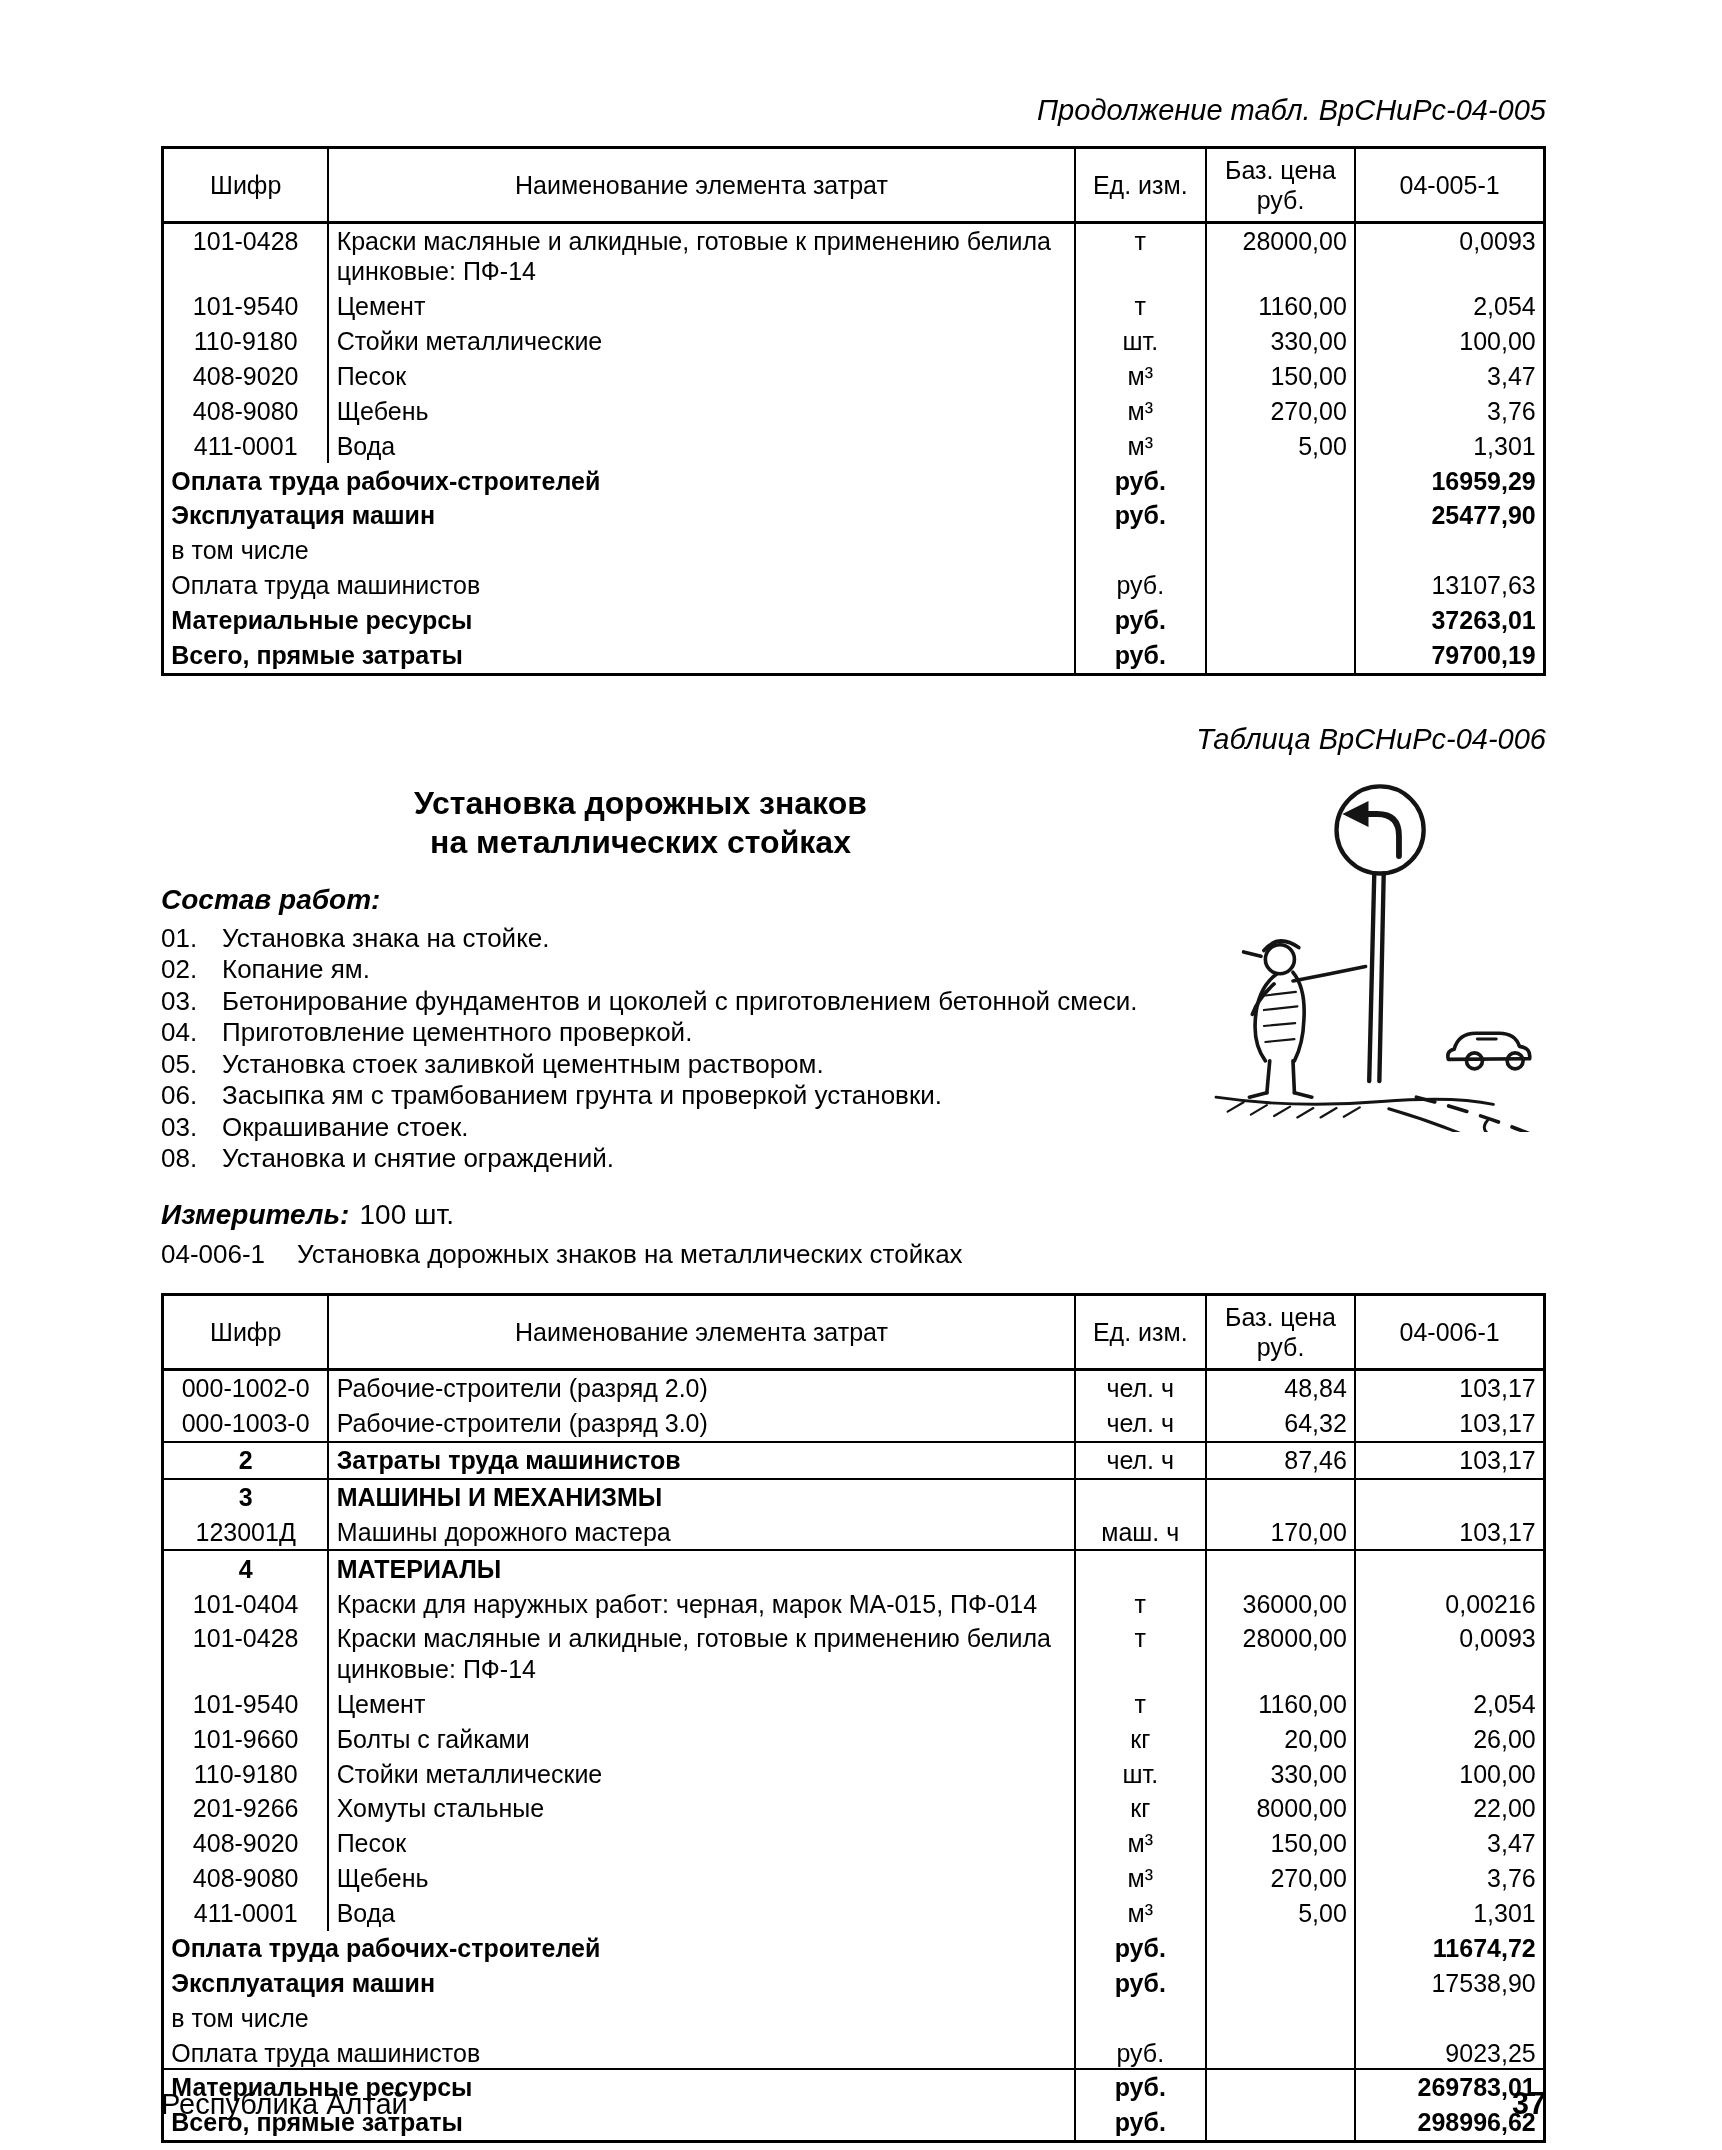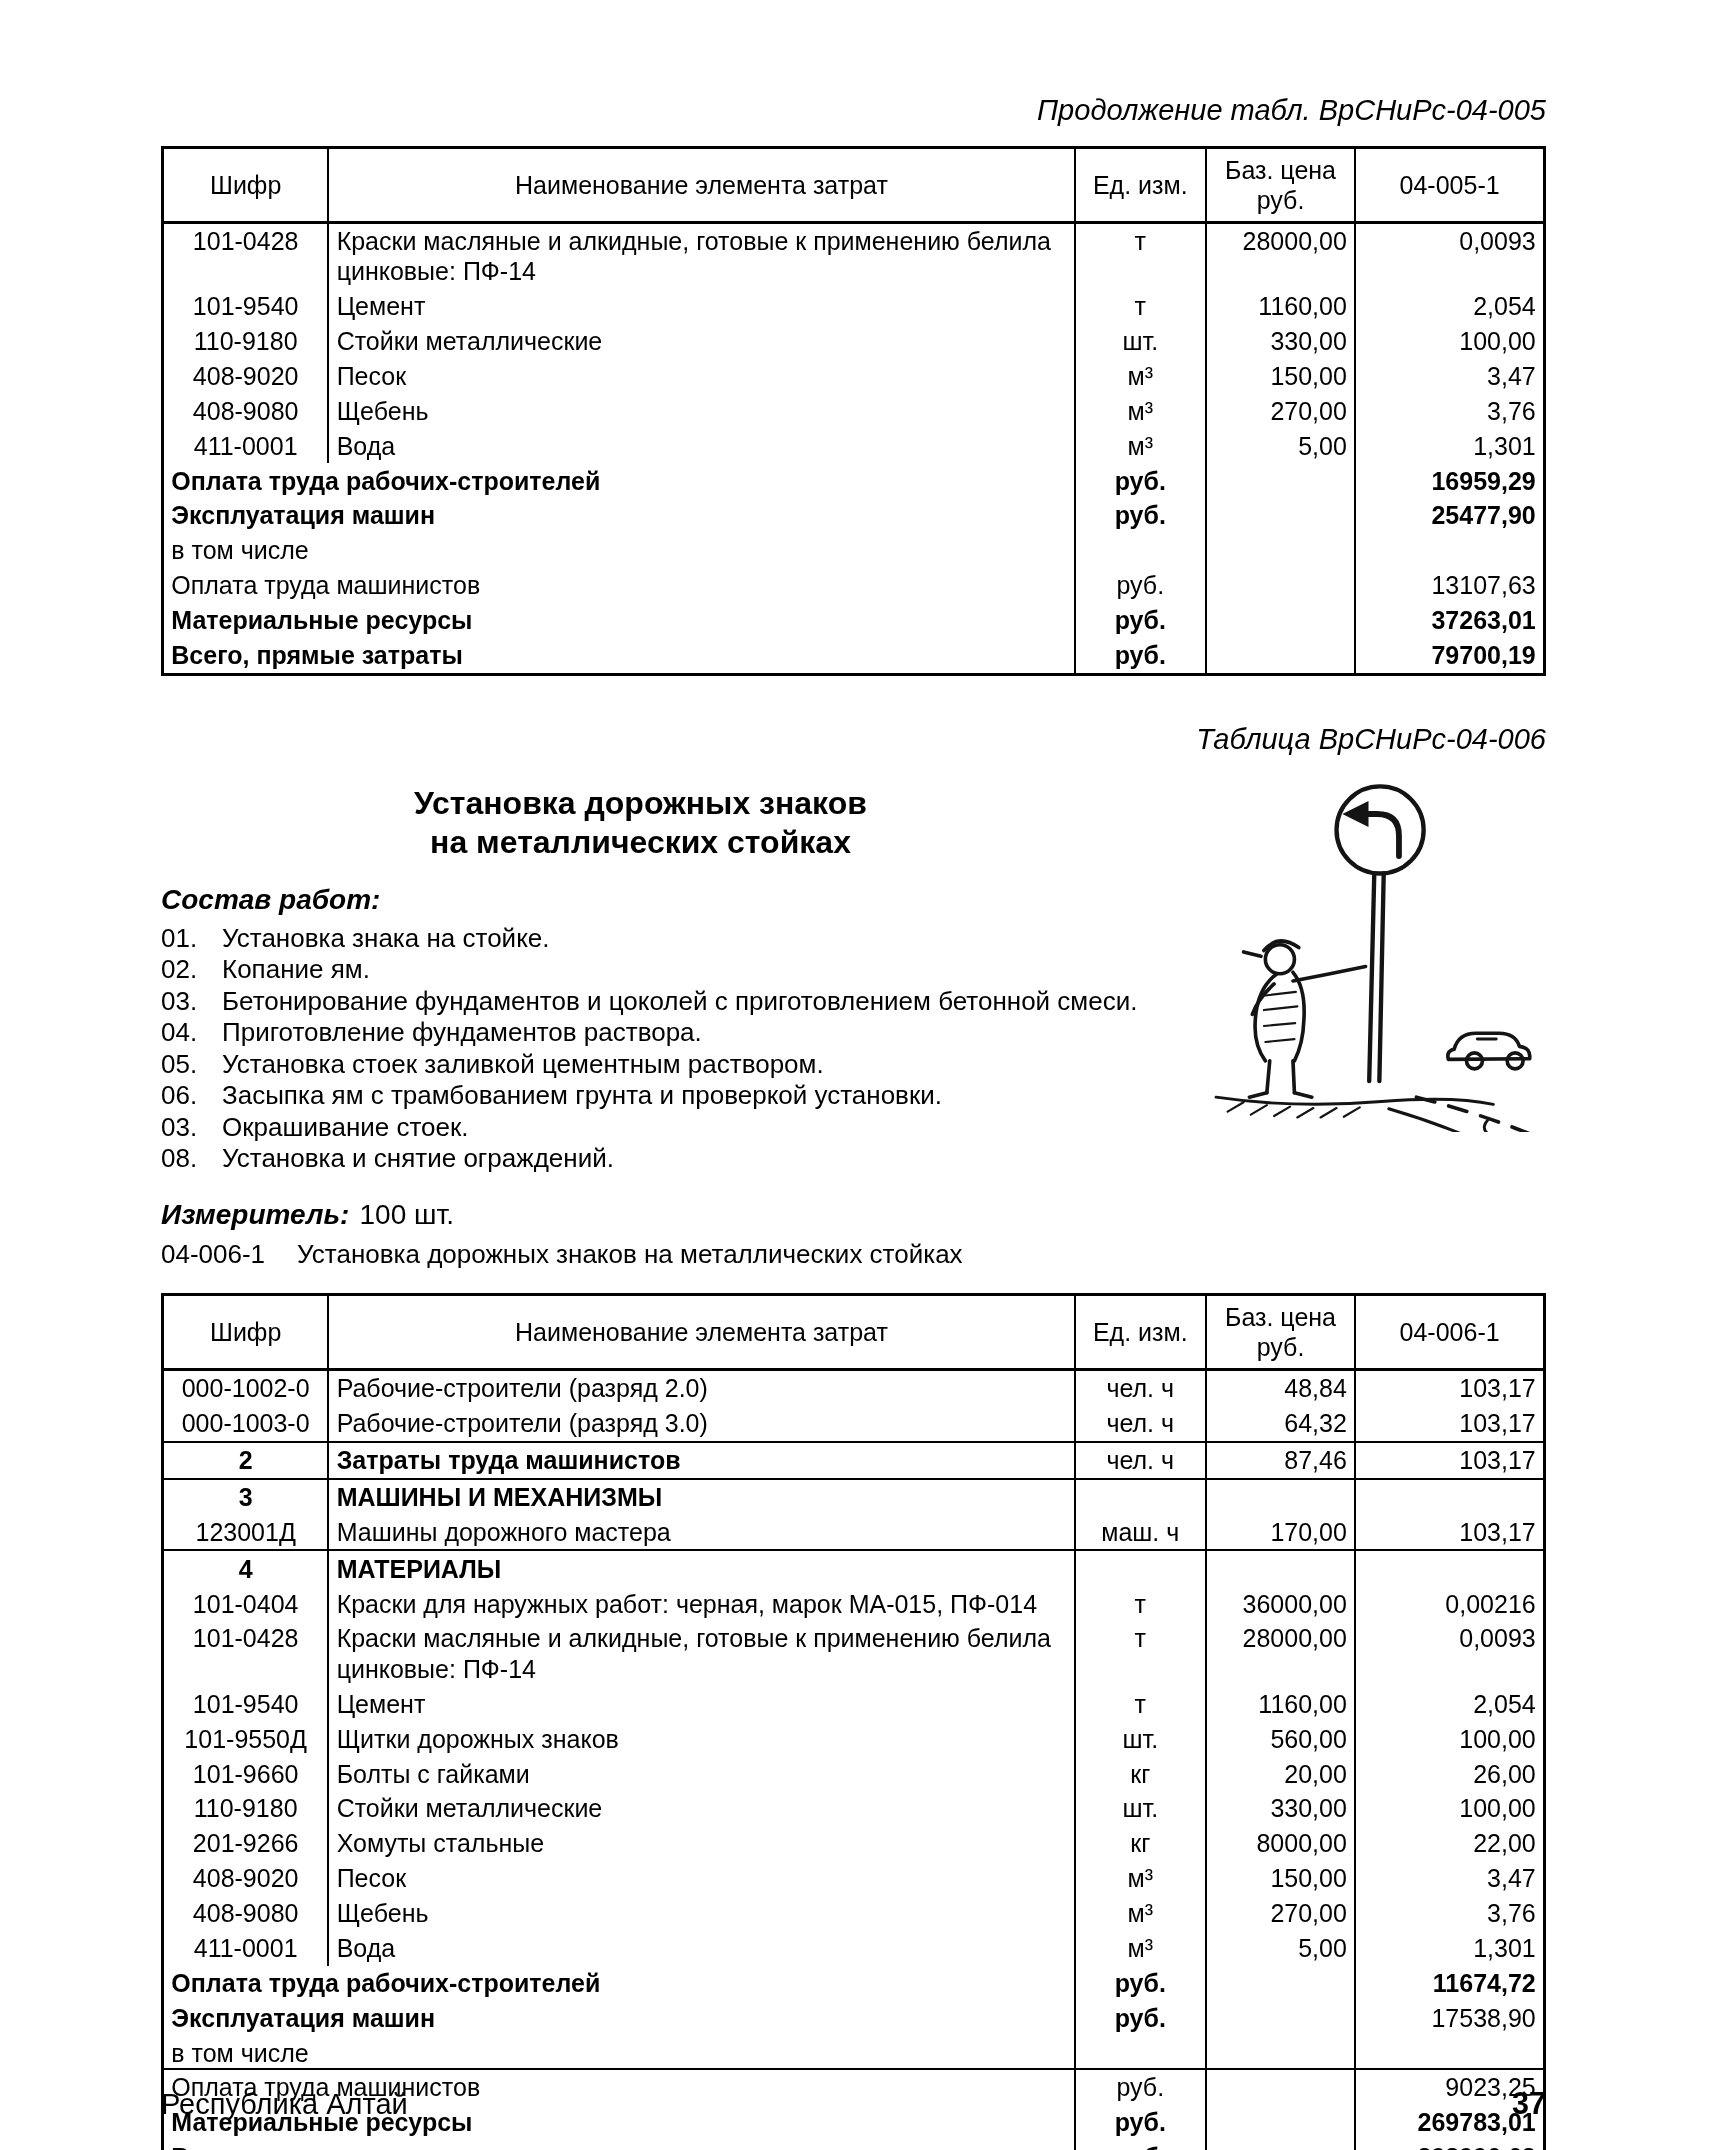--- a/index.html
+++ b/index.html
@@ -245,21 +245,21 @@
       <div class="work-item">
           <span class="num">02.</span>
           <span>Копание ям.</span>
         </div>
       <div class="work-item">
           <span class="num">03.</span>
           <span>Бетонирование фундаментов и цоколей с приготовлением бетонной смеси.</span>
         </div>
       <div class="work-item">
           <span class="num">04.</span>
-          <span>Приготовление фундаментов раствора.</span>
+          <span>Приготовление цементного проверкой.</span>
         </div>
       <div class="work-item">
           <span class="num">05.</span>
           <span>Установка стоек заливкой цементным раствором.</span>
         </div>
       <div class="work-item">
           <span class="num">06.</span>
           <span>Засыпка ям с трамбованием грунта и проверкой установки.</span>
         </div>
       <div class="work-item">
@@ -392,27 +392,20 @@
           <td class="c-qty">0,0093</td>
         </tr>
         <tr>
           <td class="c-code">101-9540</td>
           <td class="c-name">Цемент</td>
           <td class="c-unit">т</td>
           <td class="c-price">1160,00</td>
           <td class="c-qty">2,054</td>
         </tr>
         <tr>
-          <td class="c-code">101-9550Д</td>
-          <td class="c-name">Щитки дорожных знаков</td>
-          <td class="c-unit">шт.</td>
-          <td class="c-price">560,00</td>
-          <td class="c-qty">100,00</td>
-        </tr>
-        <tr>
           <td class="c-code">101-9660</td>
           <td class="c-name">Болты с гайками</td>
           <td class="c-unit">кг</td>
           <td class="c-price">20,00</td>
           <td class="c-qty">26,00</td>
         </tr>
         <tr>
           <td class="c-code">110-9180</td>
           <td class="c-name">Стойки металлические</td>
           <td class="c-unit">шт.</td>

